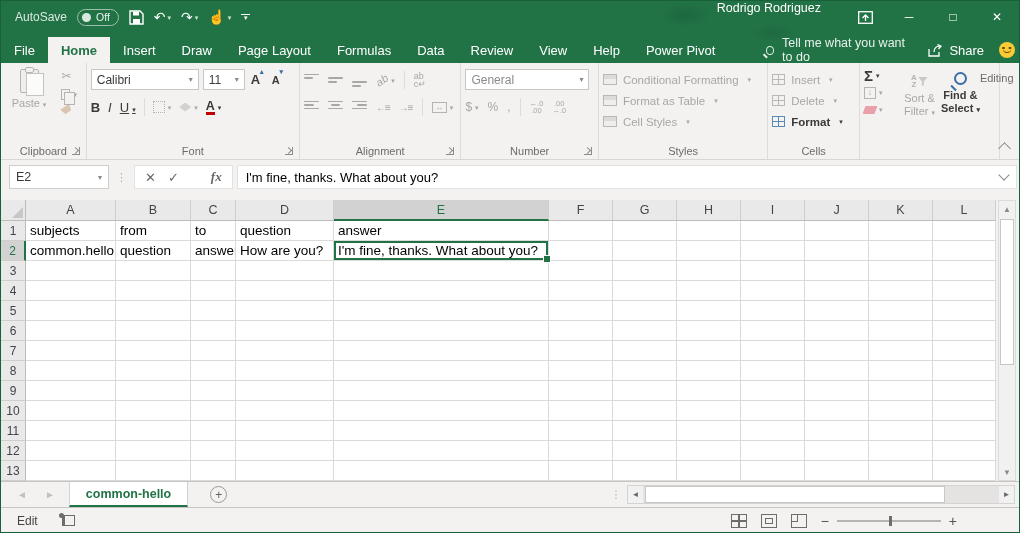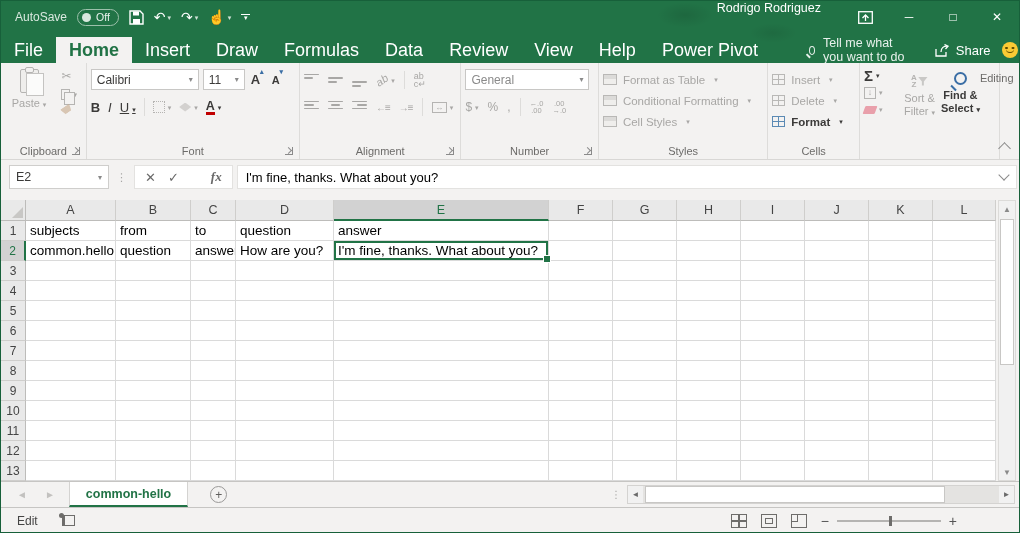--- a/index.html
+++ b/index.html
@@ -22,21 +22,21 @@
   .qat-custom { display:inline-flex; flex-direction:column; align-items:center; cursor:pointer; }
   .qat-custom i { width:9px; height:1.5px; background:#fff; display:block; margin-bottom:1px; }
   .qat-custom b { font-size:7px; color:#fff; font-weight:normal; line-height:4px; }
   .win-title { position:absolute; left:0; right:0; text-align:center; font-size:13px; color:#fff; pointer-events:none; }
   .tb-right { margin-left:auto; display:flex; height:100%; z-index:1; }
   .user { font-size:12.5px; margin-right:22px; color:#fff; }
   .tb-btn { width:44px; height:100%; display:flex; align-items:center; justify-content:center; font-size:12px; color:#fff; cursor:pointer; }
 
   
   .tabrow { height:30px; background:#217346; display:flex; align-items:flex-end; color:#fff; flex:0 0 30px; }
-  .rtab { padding:0 13px; height:26px; display:flex; align-items:center; font-size:18px; cursor:pointer; white-space:nowrap; }
+  .rtab { padding:0 13px; height:26px; display:flex; align-items:center; font-size:13px; cursor:pointer; white-space:nowrap; }
   .rtab.active { background:#f3f2f1; color:#217346; font-weight:bold; }
   .tellme { display:flex; align-items:center; gap:8px; height:26px; margin-left:28px; padding:0 10px; font-size:12.5px; color:#e8f1ec; cursor:text; }
   .mag { width:9px; height:9px; border:1.5px solid #e8f1ec; border-radius:50%; position:relative; display:inline-block; }
   .mag::after { content:""; position:absolute; width:5px; height:1.5px; background:#e8f1ec; transform:rotate(45deg); left:-4px; top:8px; }
   .sharebox { display:flex; align-items:center; gap:6px; height:26px; margin-left:auto; padding:0 10px; font-size:13px; cursor:pointer; }
   .smiley { width:30px; height:26px; display:flex; align-items:center; justify-content:center; cursor:pointer; }
   .smiley i { width:16px; height:16px; border-radius:50%; background:#fbca34; position:relative; font-style:normal; }
   .smiley i::before { content:""; position:absolute; width:2.5px; height:2.5px; background:#5c4a00; border-radius:50%; left:3.5px; top:4.5px; box-shadow:6.5px 0 0 #5c4a00; }
   .smiley i::after { content:""; position:absolute; width:8px; height:4px; border-bottom:1.6px solid #5c4a00; border-radius:0 0 8px 8px; left:4px; top:6px; }
 
@@ -237,20 +237,21 @@
       <span class="tb-btn">□</span>
       <span class="tb-btn close">✕</span>
     </div>
   </div>
 
   <div class="tabrow">
     <div class="rtab">File</div>
     <div class="rtab active">Home</div>
     <div class="rtab">Insert</div>
     <div class="rtab">Draw</div>
+    <div class="rtab">Page Layout</div>
     <div class="rtab">Formulas</div>
     <div class="rtab">Data</div>
     <div class="rtab">Review</div>
     <div class="rtab">View</div>
     <div class="rtab">Help</div>
     <div class="rtab">Power Pivot</div>
     <div class="tellme">
         <span class="mag"></span>
         <span>Tell me what you want to do</span>
       </div>
@@ -404,25 +405,25 @@
       <div class="glabel">
           <span>Number</span>
           <span class="launcher"></span>
         </div>
     </div>
 
     <div class="rgroup g-styles">
       <div class="content">
         <span class="stybtn dis dd">
             <span class="sty-ic"></span>
-            <span>Format as Table</span>
+            <span>Conditional Formatting</span>
           </span>
         <span class="stybtn dis dd">
             <span class="sty-ic"></span>
-            <span>Conditional Formatting</span>
+            <span>Format as Table</span>
           </span>
         <span class="stybtn dis dd">
             <span class="sty-ic"></span>
             <span>Cell Styles</span>
           </span>
       </div>
       <div class="glabel">
           <span>Styles</span>
         </div>
     </div>

